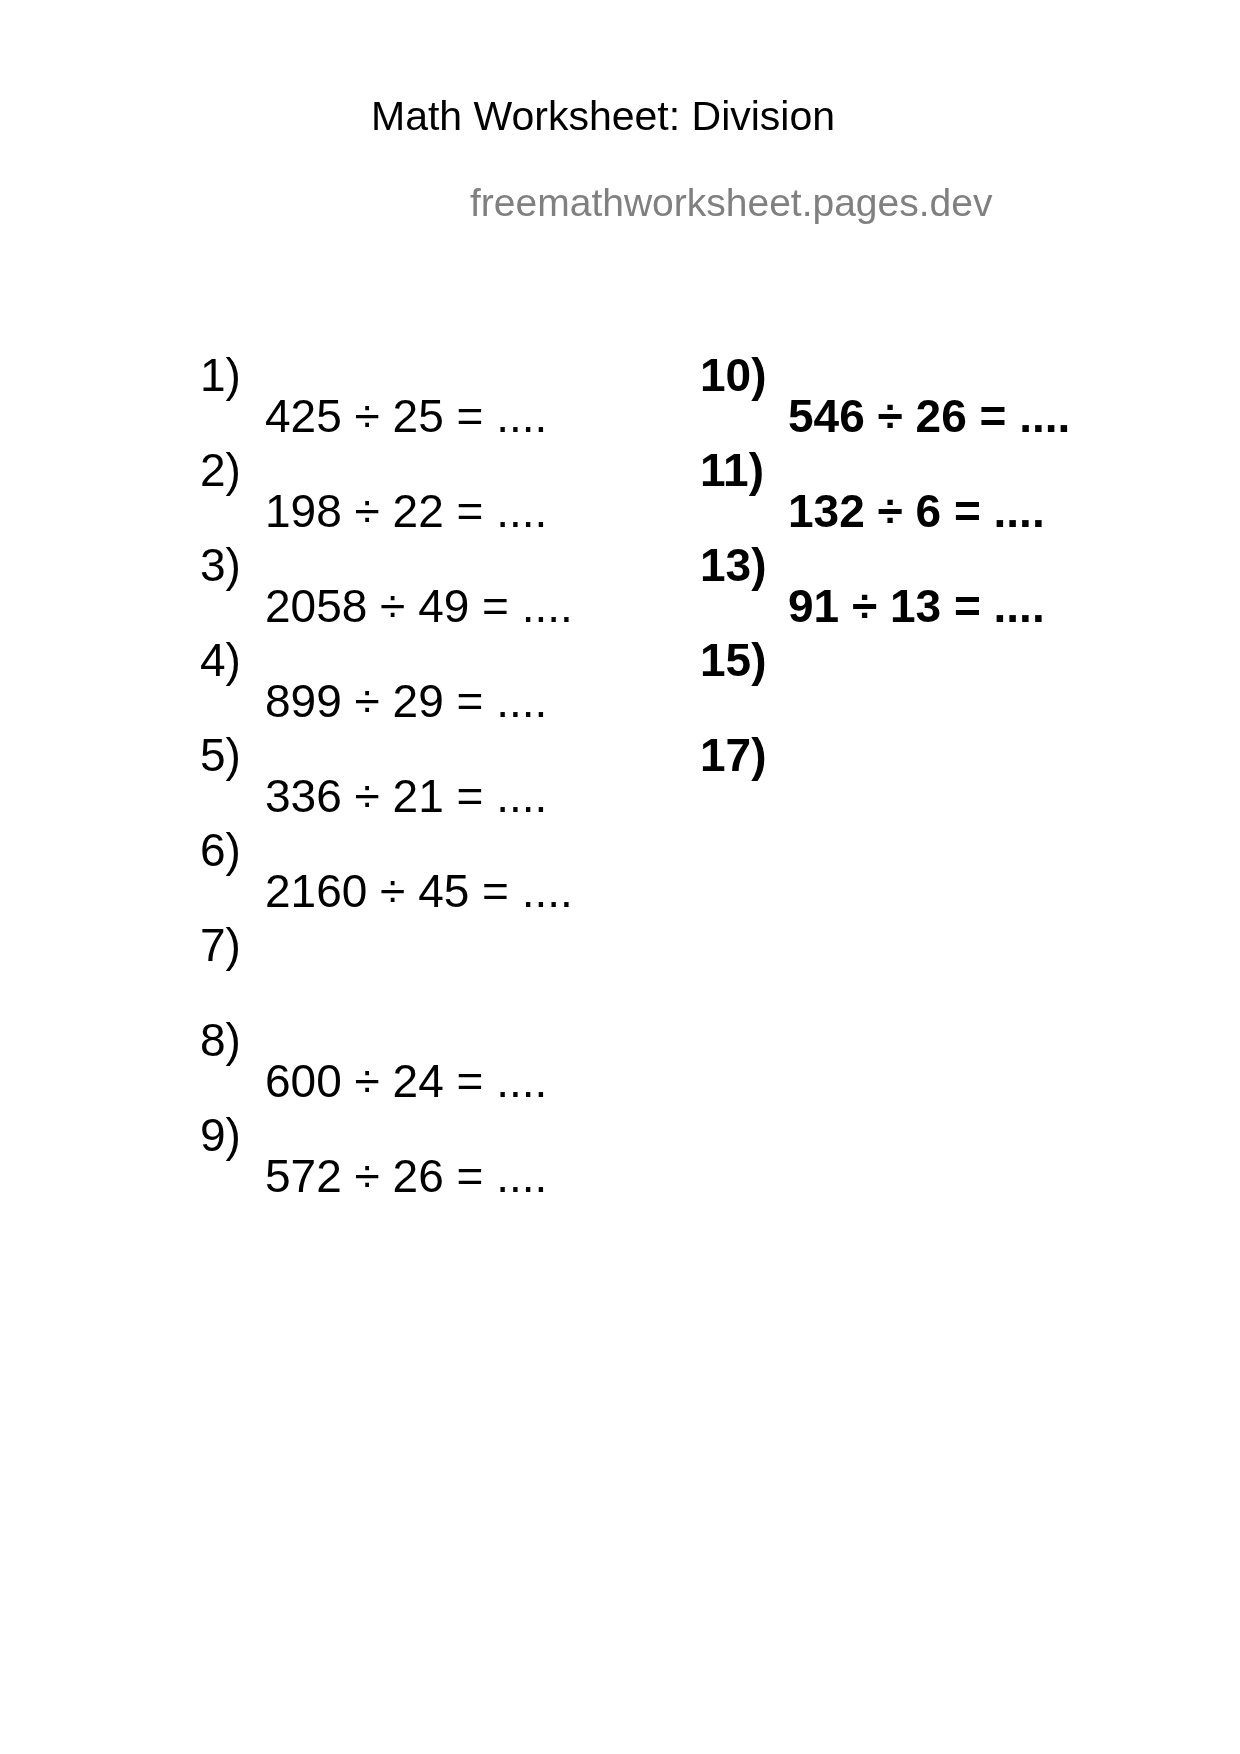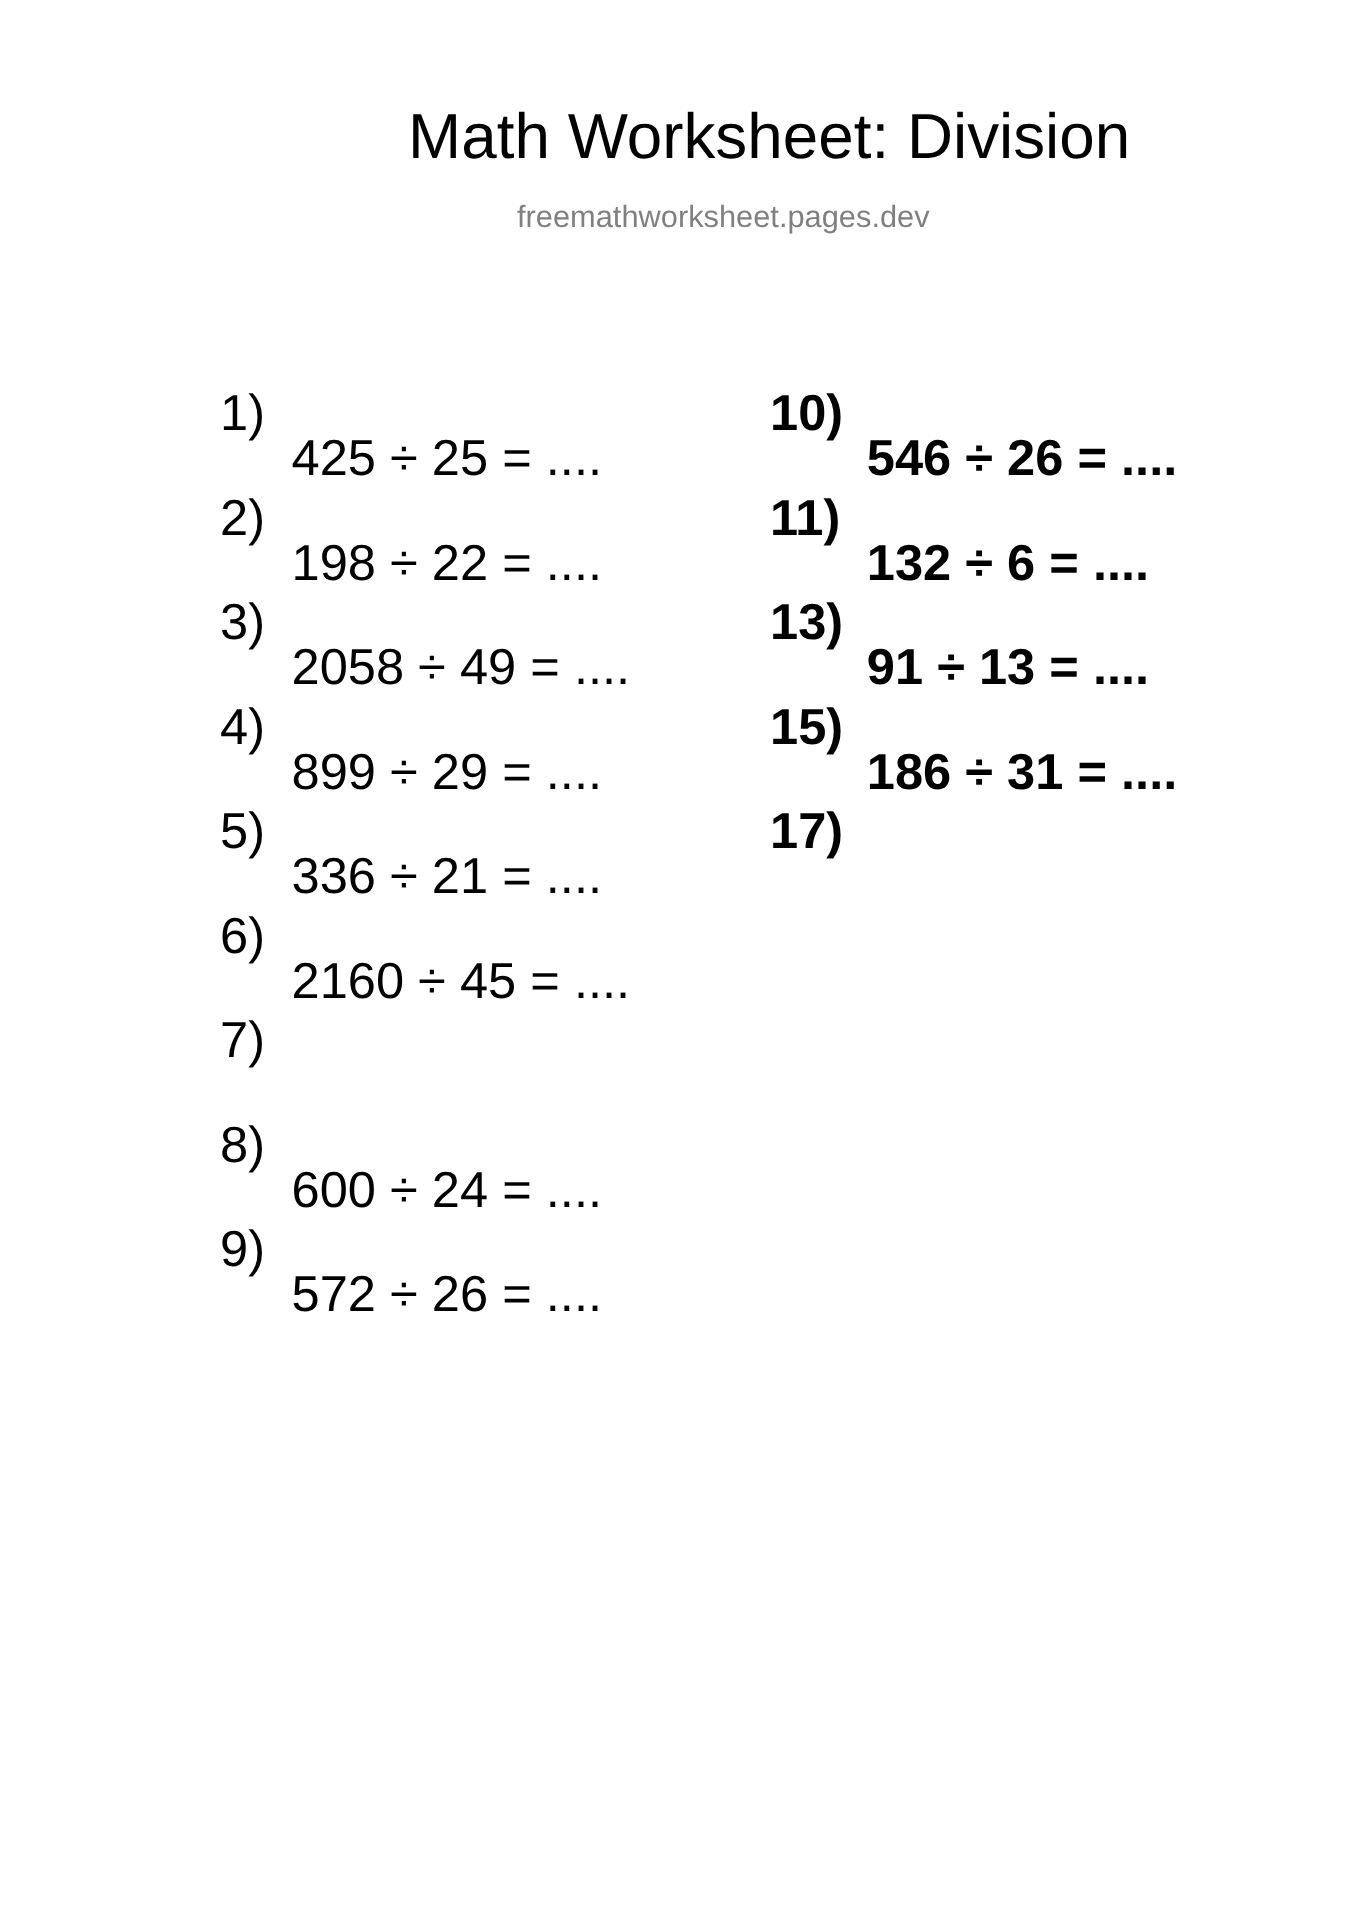--- a/index.html
+++ b/index.html
@@ -1,19 +1,19 @@
 <!DOCTYPE html>
 <html><head>
 <meta charset="utf-8">
 <style>
   html, body { margin: 0; padding: 0; background: #ffffff; }
   body { width: 1240px; height: 1754px; position: relative; overflow: hidden;
          font-family: "Liberation Sans", sans-serif; color: #000; }
-  .title { position: absolute; left: 371px; top: 96px; font-size: 58px; line-height: 1; white-space: nowrap; }
-  .subtitle { position: absolute; left: 470px; top: 183px; font-size: 28px; line-height: 1; color: #808080; white-space: nowrap; }
+  .title { position: absolute; left: 371px; top: 96px; font-size: 41px; line-height: 1; white-space: nowrap; }
+  .subtitle { position: absolute; left: 470px; top: 183px; font-size: 39px; line-height: 1; color: #808080; white-space: nowrap; }
   .col { position: absolute; top: 352px; }
   .col-left { left: 200px; }
   .col-right { left: 700px; font-weight: bold; }
   .problem { height: 95px; font-size: 46px; line-height: 1; white-space: nowrap; display: flex; }
   .num { display: inline-block; }
   .col-left .num { width: 65px; }
   .col-right .num { width: 88px; }
   .expr { display: inline-block; margin-top: 41px; }
 </style>
 </head>
@@ -68,18 +68,17 @@
   <div class="problem">
       <span class="num">11)</span>
       <span class="expr">132 ÷ 6 = ....</span>
     </div>
   <div class="problem">
       <span class="num">13)</span>
       <span class="expr">91 ÷ 13 = ....</span>
     </div>
   <div class="problem">
       <span class="num">15)</span>
-      <span class="expr">186 ÷ 31 = ....</span>
     </div>
   <div class="problem">
       <span class="num">17)</span>
     </div>
 </div>
 
 </body></html>

